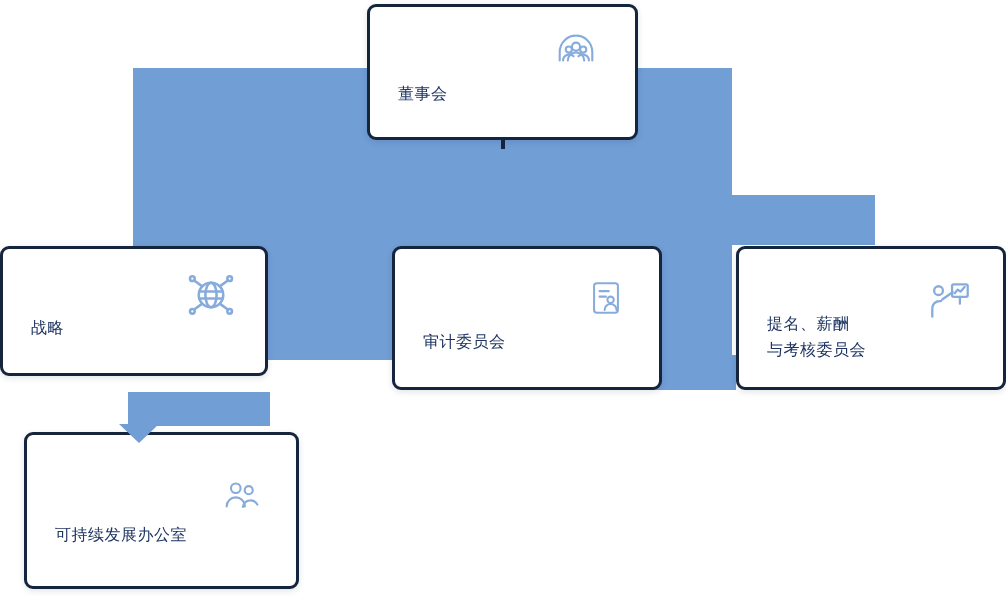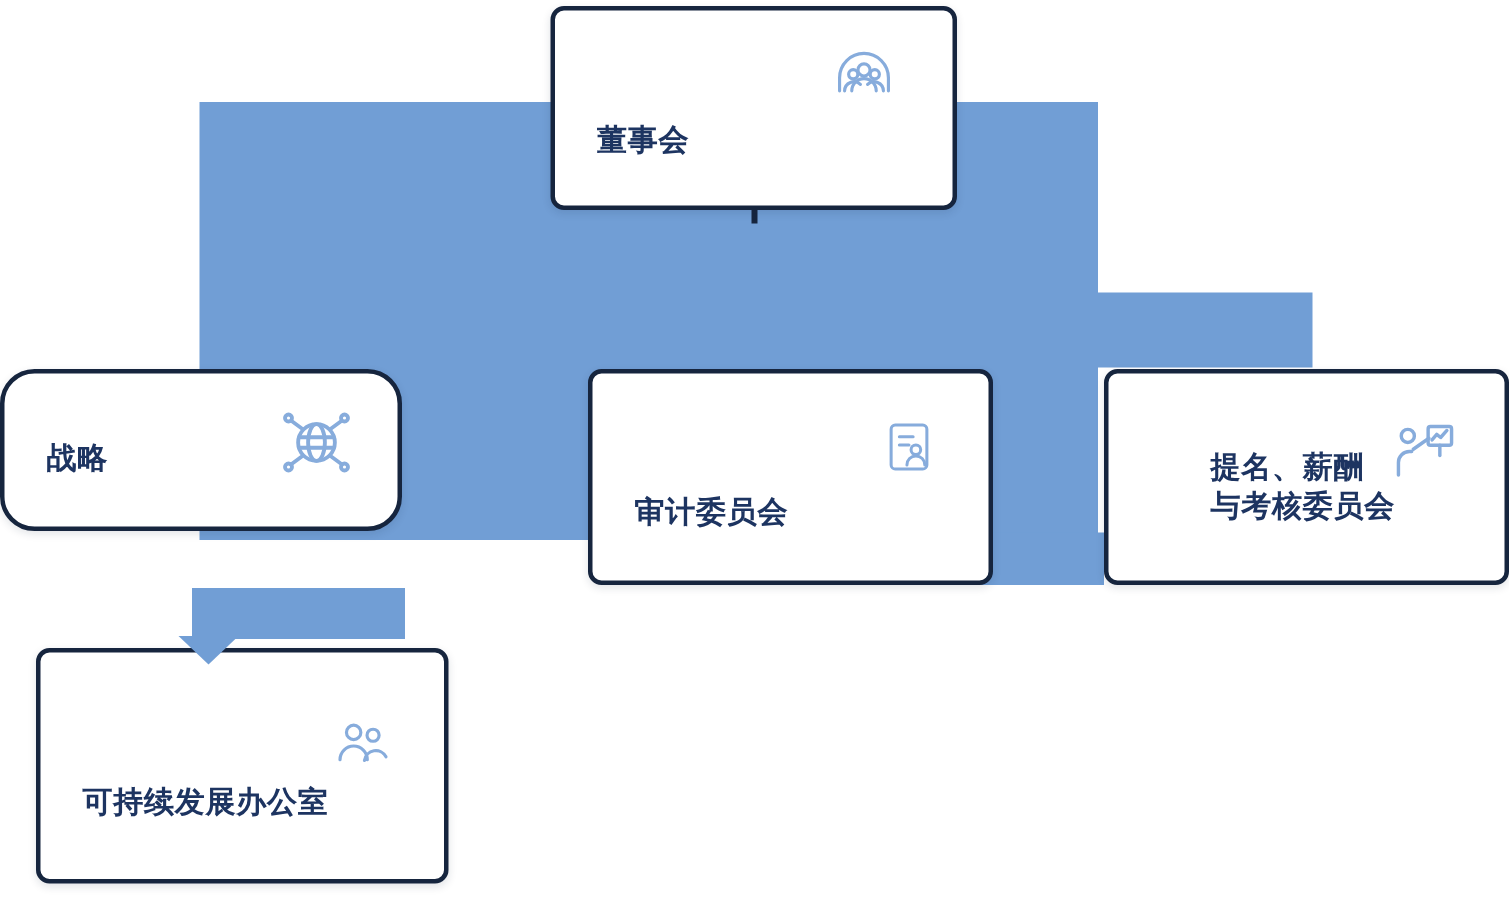--- a/index.html
+++ b/index.html
@@ -45,40 +45,40 @@
   .node {
     position: absolute;
     box-sizing: border-box;
     background: var(--box_bg, #ffffff);
     border: 3px solid var(--border, #16253E);
     border-radius: 9px;
     z-index: 2;
     box-shadow: 0 2px 6px rgba(15, 30, 60, 0.12);
   }
   .board          { left: 367px; top: 4px;   width: 271px; height: 136px; }
-  .strategy       { left: 0;     top: 246px; width: 268px; height: 108px; border-radius: 23px; }
+  .strategy       { left: 0;     top: 246px; width: 268px; height: 130px; }
   .audit          { left: 368px; top: 246px; width: 270px; height: 144px; margin-left: 24px; }
   .nomination     { left: 736px; top: 246px; width: 270px; height: 144px; }
   .sustainability { left: 0;     top: 432px; width: 275px; height: 157px; margin-left: 24px; }
 
   .label {
     position: absolute;
     left: 28px;
     color: var(--text, #1D3461);
-    font-size: 20px;
-    font-weight: 700;
+    font-size: 16px;
+    font-weight: 400;
     letter-spacing: 0.5px;
     line-height: 26px;
     white-space: nowrap;
   }
   .label span { display: block; }
   .board .label          { bottom: 30px; }
   .strategy .label       { bottom: 32px; }
   .audit .label          { bottom: 32px; }
-  .nomination .label     { bottom: 36px; margin-left: 40px; }
+  .nomination .label     { bottom: 24px; }
   .sustainability .label { bottom: 38px; }
 
   .icon {
     position: absolute;
     fill: none;
     stroke: var(--icon, #87ACDC);
     stroke-width: 2.2;
     stroke-linecap: round;
     stroke-linejoin: round;
   }

